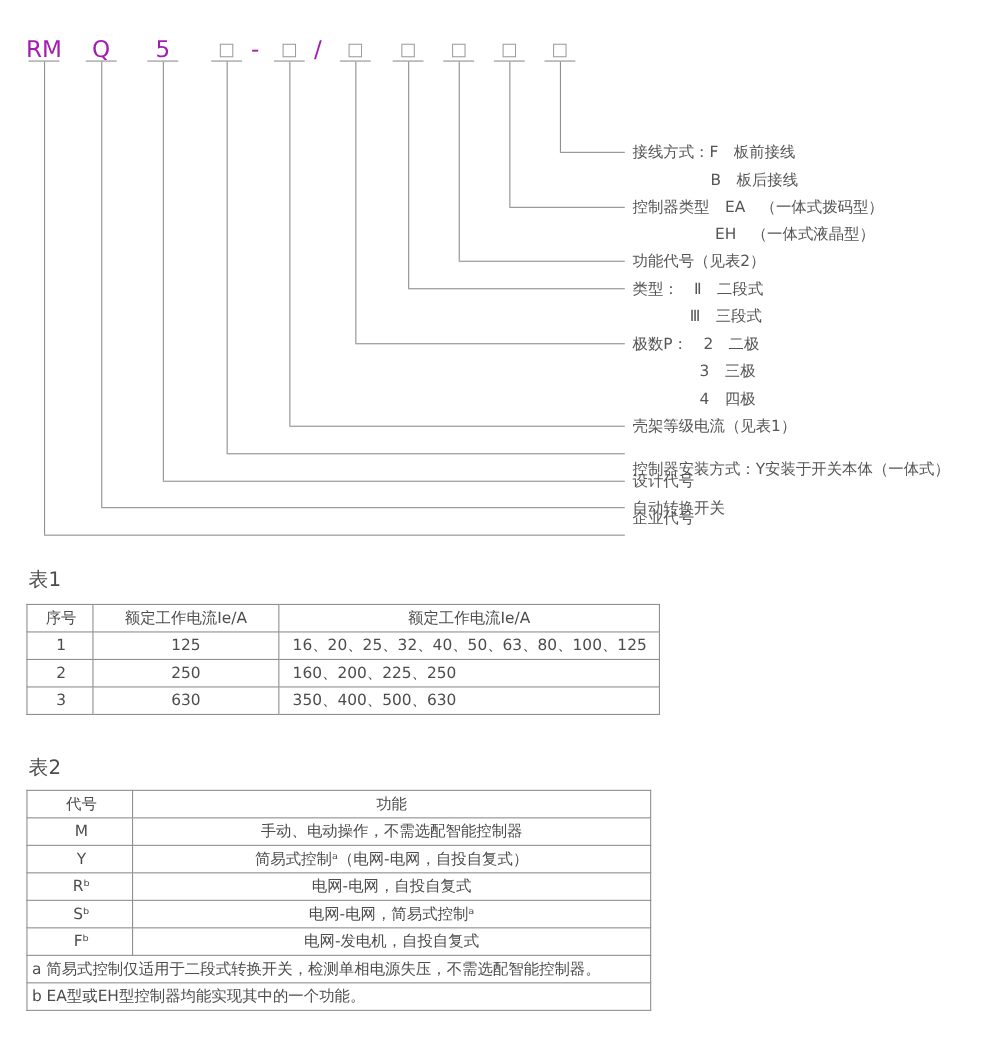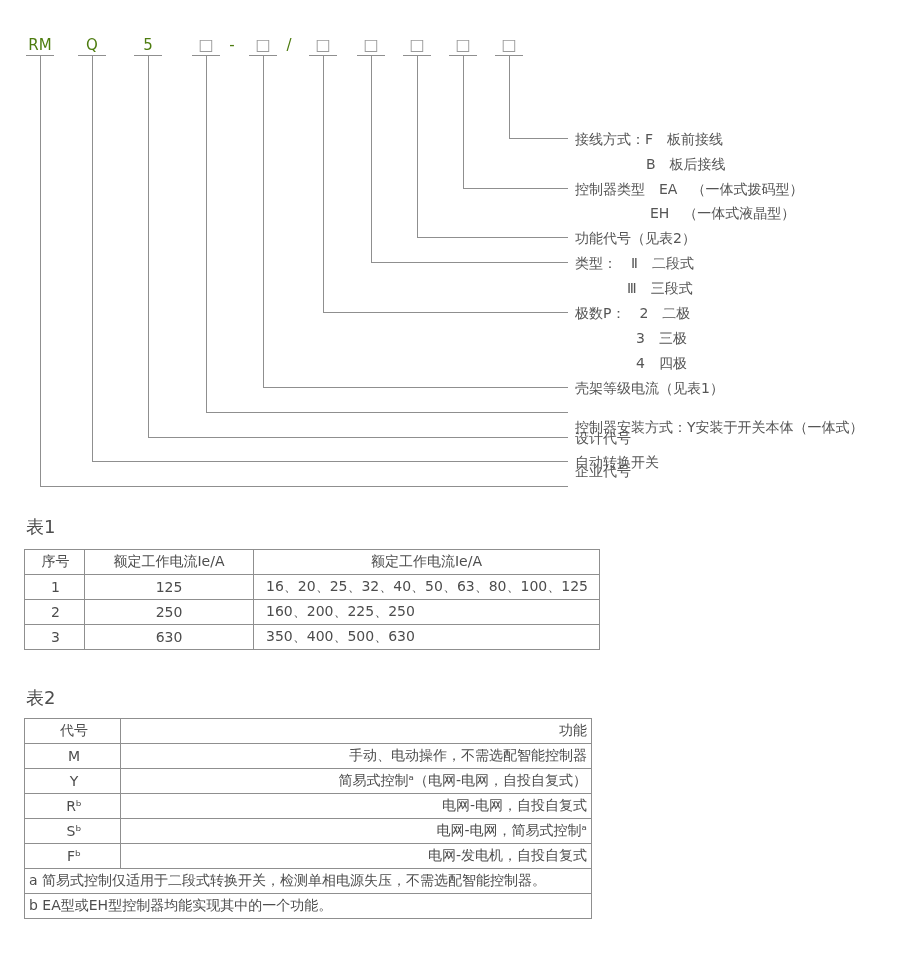--- a/index.html
+++ b/index.html
@@ -7,21 +7,21 @@
     position:relative;
     width:900px;height:958px;
     background:#ffffff;
     font-family:"DejaVu Sans","Liberation Sans",sans-serif;
     color:#4d4d4d;
     overflow:hidden;
   }
   
   .sym{
     position:absolute;top:36px;height:18px;line-height:18px;
-    font-size:15px;color:#4d7c0f;transform:translateX(-50%);
+    font-size:21px;color:#a21caf;transform:translateX(-50%);
     white-space:nowrap;
   }
   .sym-box{font-size:16px;color:#9a9a9a;line-height:17px;}
   .ul{position:absolute;top:55px;height:1px;background:#8f8f8f;}
   .vl{position:absolute;width:1px;background:#8f8f8f;}
   .hl{position:absolute;height:1px;background:#8f8f8f;}
   .lbl{
     position:absolute;height:18px;line-height:18px;
     font-size:14px;color:#555;white-space:nowrap;
   }
@@ -37,21 +37,21 @@
   }
   
   #table1{width:546px;}
   #table1 .c0{width:49px;text-align:center;padding-left:6px;}
   #table1 .c1{width:160px;text-align:center;}
   #table1 .c2{width:337px;text-align:left;padding-left:12px;}
   #table1 .hc2{text-align:center;padding-left:4px;}
   
   #table2{width:546px;}
   #table2 .c0{width:84px;text-align:center;padding-left:7px;}
-  #table2 .c1{width:462px;text-align:right;}
+  #table2 .c1{width:462px;text-align:center;}
   #table2 .note{text-align:left;padding-left:4px;}
 </style>
 </head>
 <body>
 
 <div id="page">
 
   <span class="sym" style="left:40px">RM</span>
   <span class="sym" style="left:92px">Q</span>
   <span class="sym" style="left:148px">5</span>

